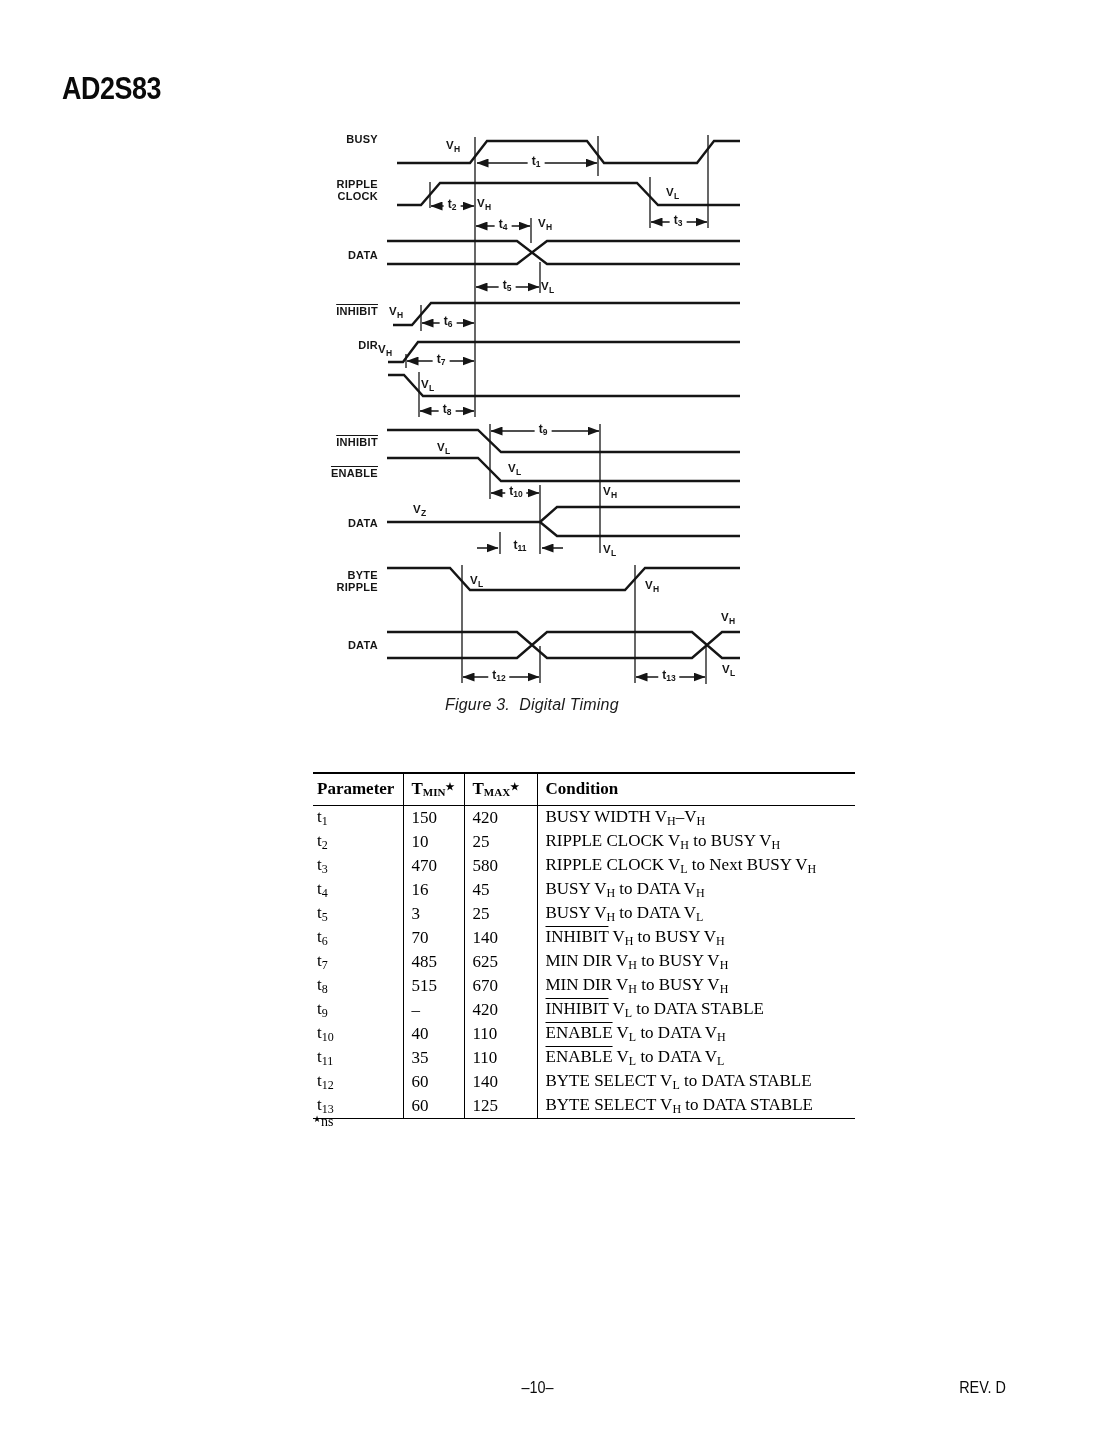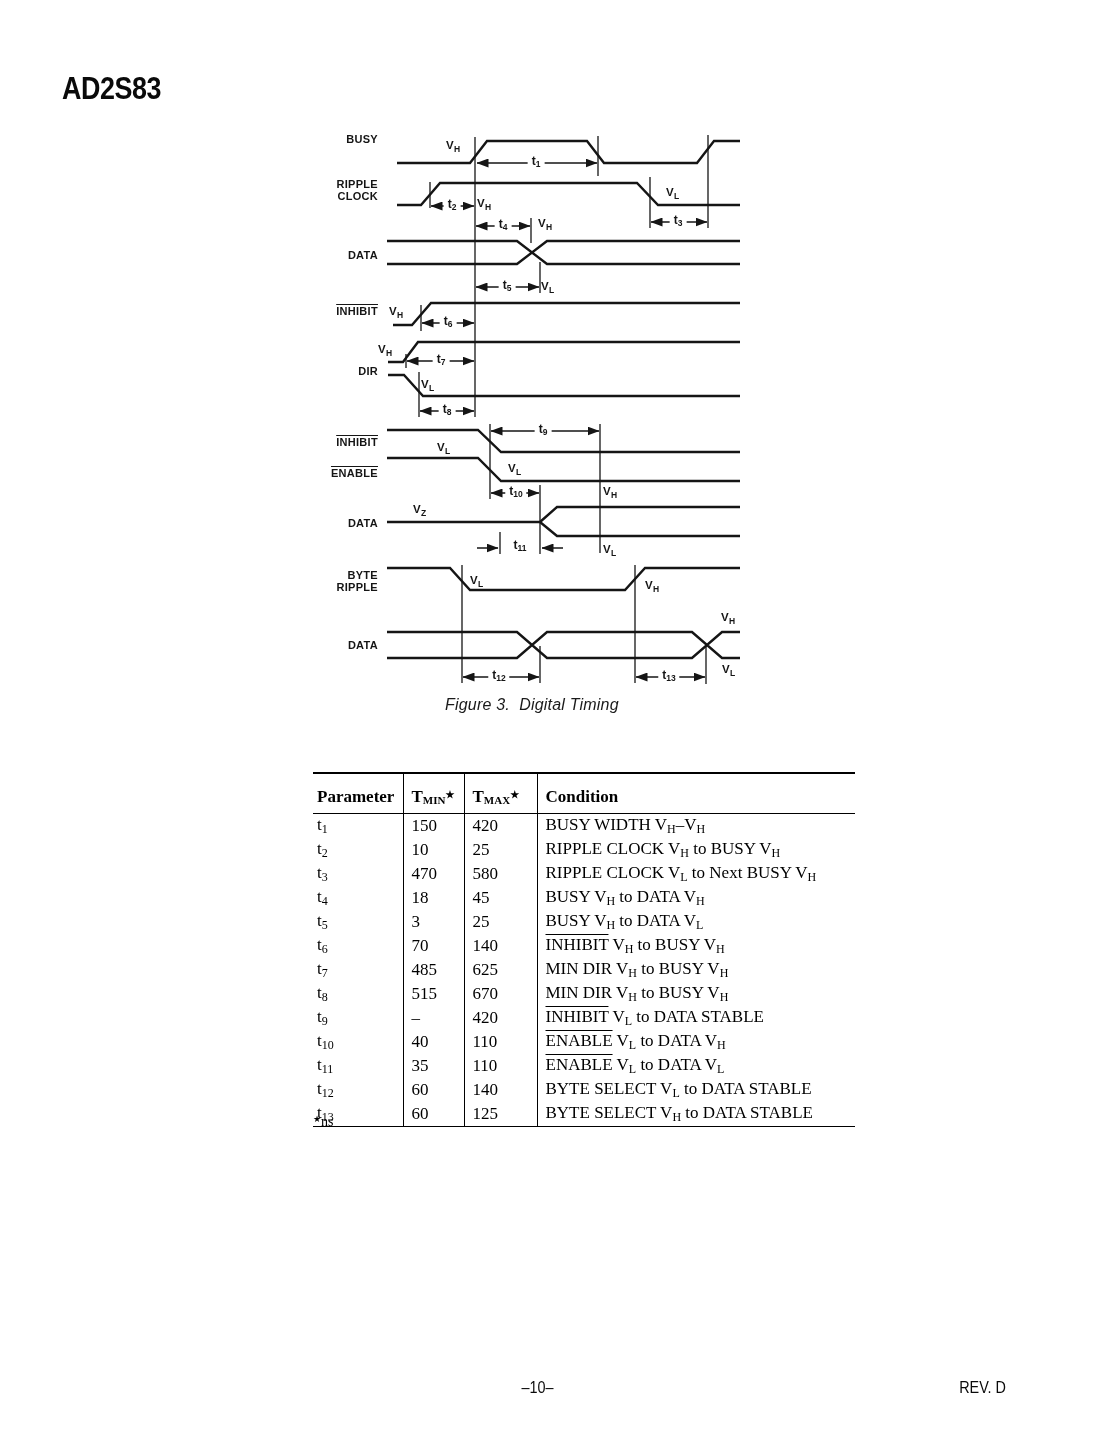--- a/index.html
+++ b/index.html
@@ -46,21 +46,21 @@
     font-size:16px; font-style:italic; color:#1a1a1a; white-space:pre; letter-spacing:0.2px;
   }
   
   .param-table {
     position:absolute; left:313px; top:772px; width:542px;
     border-collapse:collapse; table-layout:fixed;
     font-family:"Liberation Serif", serif; font-size:17px; color:#000;
     border-top:2px solid #000; border-bottom:1.6px solid #000;
   }
   .param-table th {
-    text-align:left; font-weight:bold; padding:13px 0 6px 8px;
+    text-align:left; font-weight:bold; padding:5px 0 6px 8px;
     border-bottom:1.6px solid #000; font-size:17px;
   }
   .param-table th:first-child { padding-left:4px; }
   .param-table td { padding:0 0 0 8px; height:24px; vertical-align:middle; }
   .param-table td:first-child { padding-left:4px; }
   .param-table th + th, .param-table td + td { border-left:1.4px solid #000; }
   .param-table sub { font-size:12px; vertical-align:-3px; }
   .param-table sup { font-size:10px; vertical-align:4px; }
   .param-table th sub { font-size:11px; vertical-align:-2px; }
   .footnote {
@@ -136,21 +136,21 @@
     </g>
   </svg>
 
   <div class="sig" style="top:134px"><span>BUSY</span></div>
   <div class="sig" style="top:179px">
     <div>RIPPLE</div>
       <div>CLOCK</div>
   </div>
   <div class="sig" style="top:250px"><span>DATA</span></div>
   <div class="sig" style="top:306px"><span class="ov">INHIBIT</span></div>
-  <div class="sig" style="top:366px"><span>DIR</span></div>
+  <div class="sig" style="top:340px"><span>DIR</span></div>
   <div class="sig" style="top:437px"><span class="ov">INHIBIT</span></div>
   <div class="sig" style="top:468px"><span class="ov">ENABLE</span></div>
   <div class="sig" style="top:518px"><span>DATA</span></div>
   <div class="sig" style="top:570px">
     <div>BYTE</div>
       <div>RIPPLE</div>
   </div>
   <div class="sig" style="top:640px"><span>DATA</span></div>
 
   <span class="lv" style="left:446px;top:139px">V<sub>H</sub></span>
@@ -216,21 +216,21 @@
           <td>RIPPLE CLOCK V<sub>H</sub> to BUSY V<sub>H</sub></td>
         </tr>
         <tr>
           <td>t<sub>3</sub></td>
           <td>470</td>
           <td>580</td>
           <td>RIPPLE CLOCK V<sub>L</sub> to Next BUSY V<sub>H</sub></td>
         </tr>
         <tr>
           <td>t<sub>4</sub></td>
-          <td>18</td>
+          <td>16</td>
           <td>45</td>
           <td>BUSY V<sub>H</sub> to DATA V<sub>H</sub></td>
         </tr>
         <tr>
           <td>t<sub>5</sub></td>
           <td>3</td>
           <td>25</td>
           <td>BUSY V<sub>H</sub> to DATA V<sub>L</sub></td>
         </tr>
         <tr>

